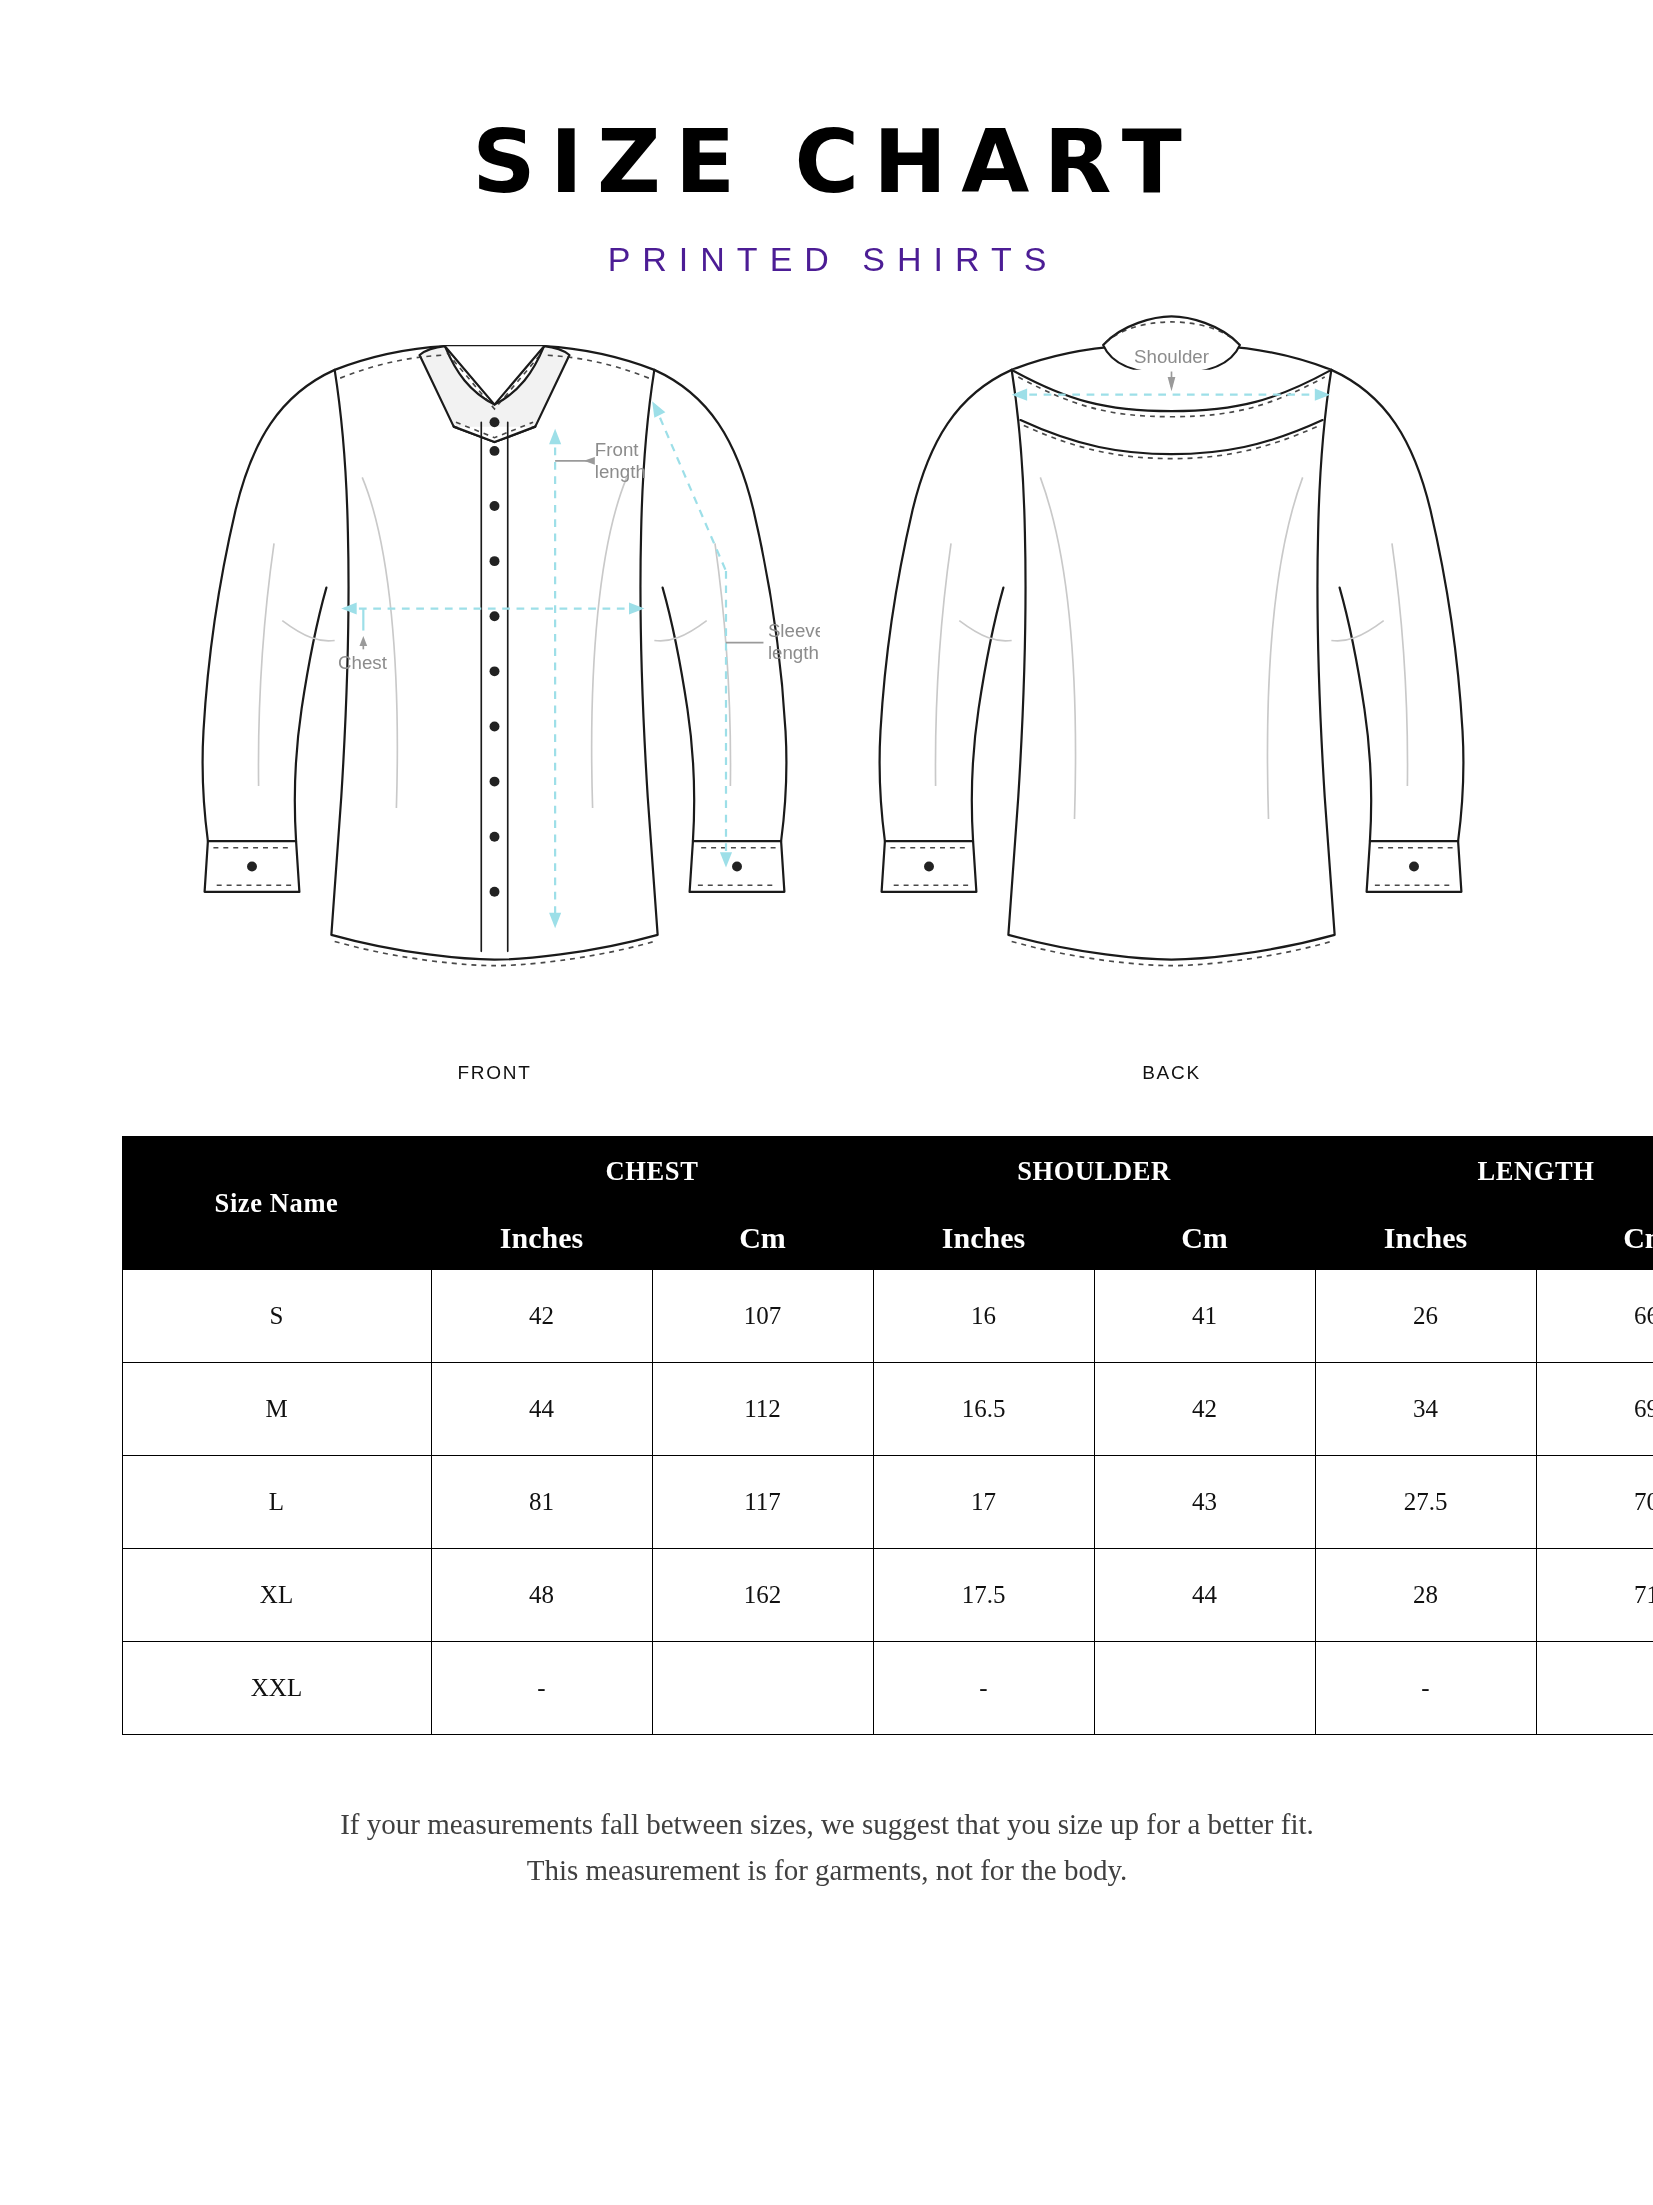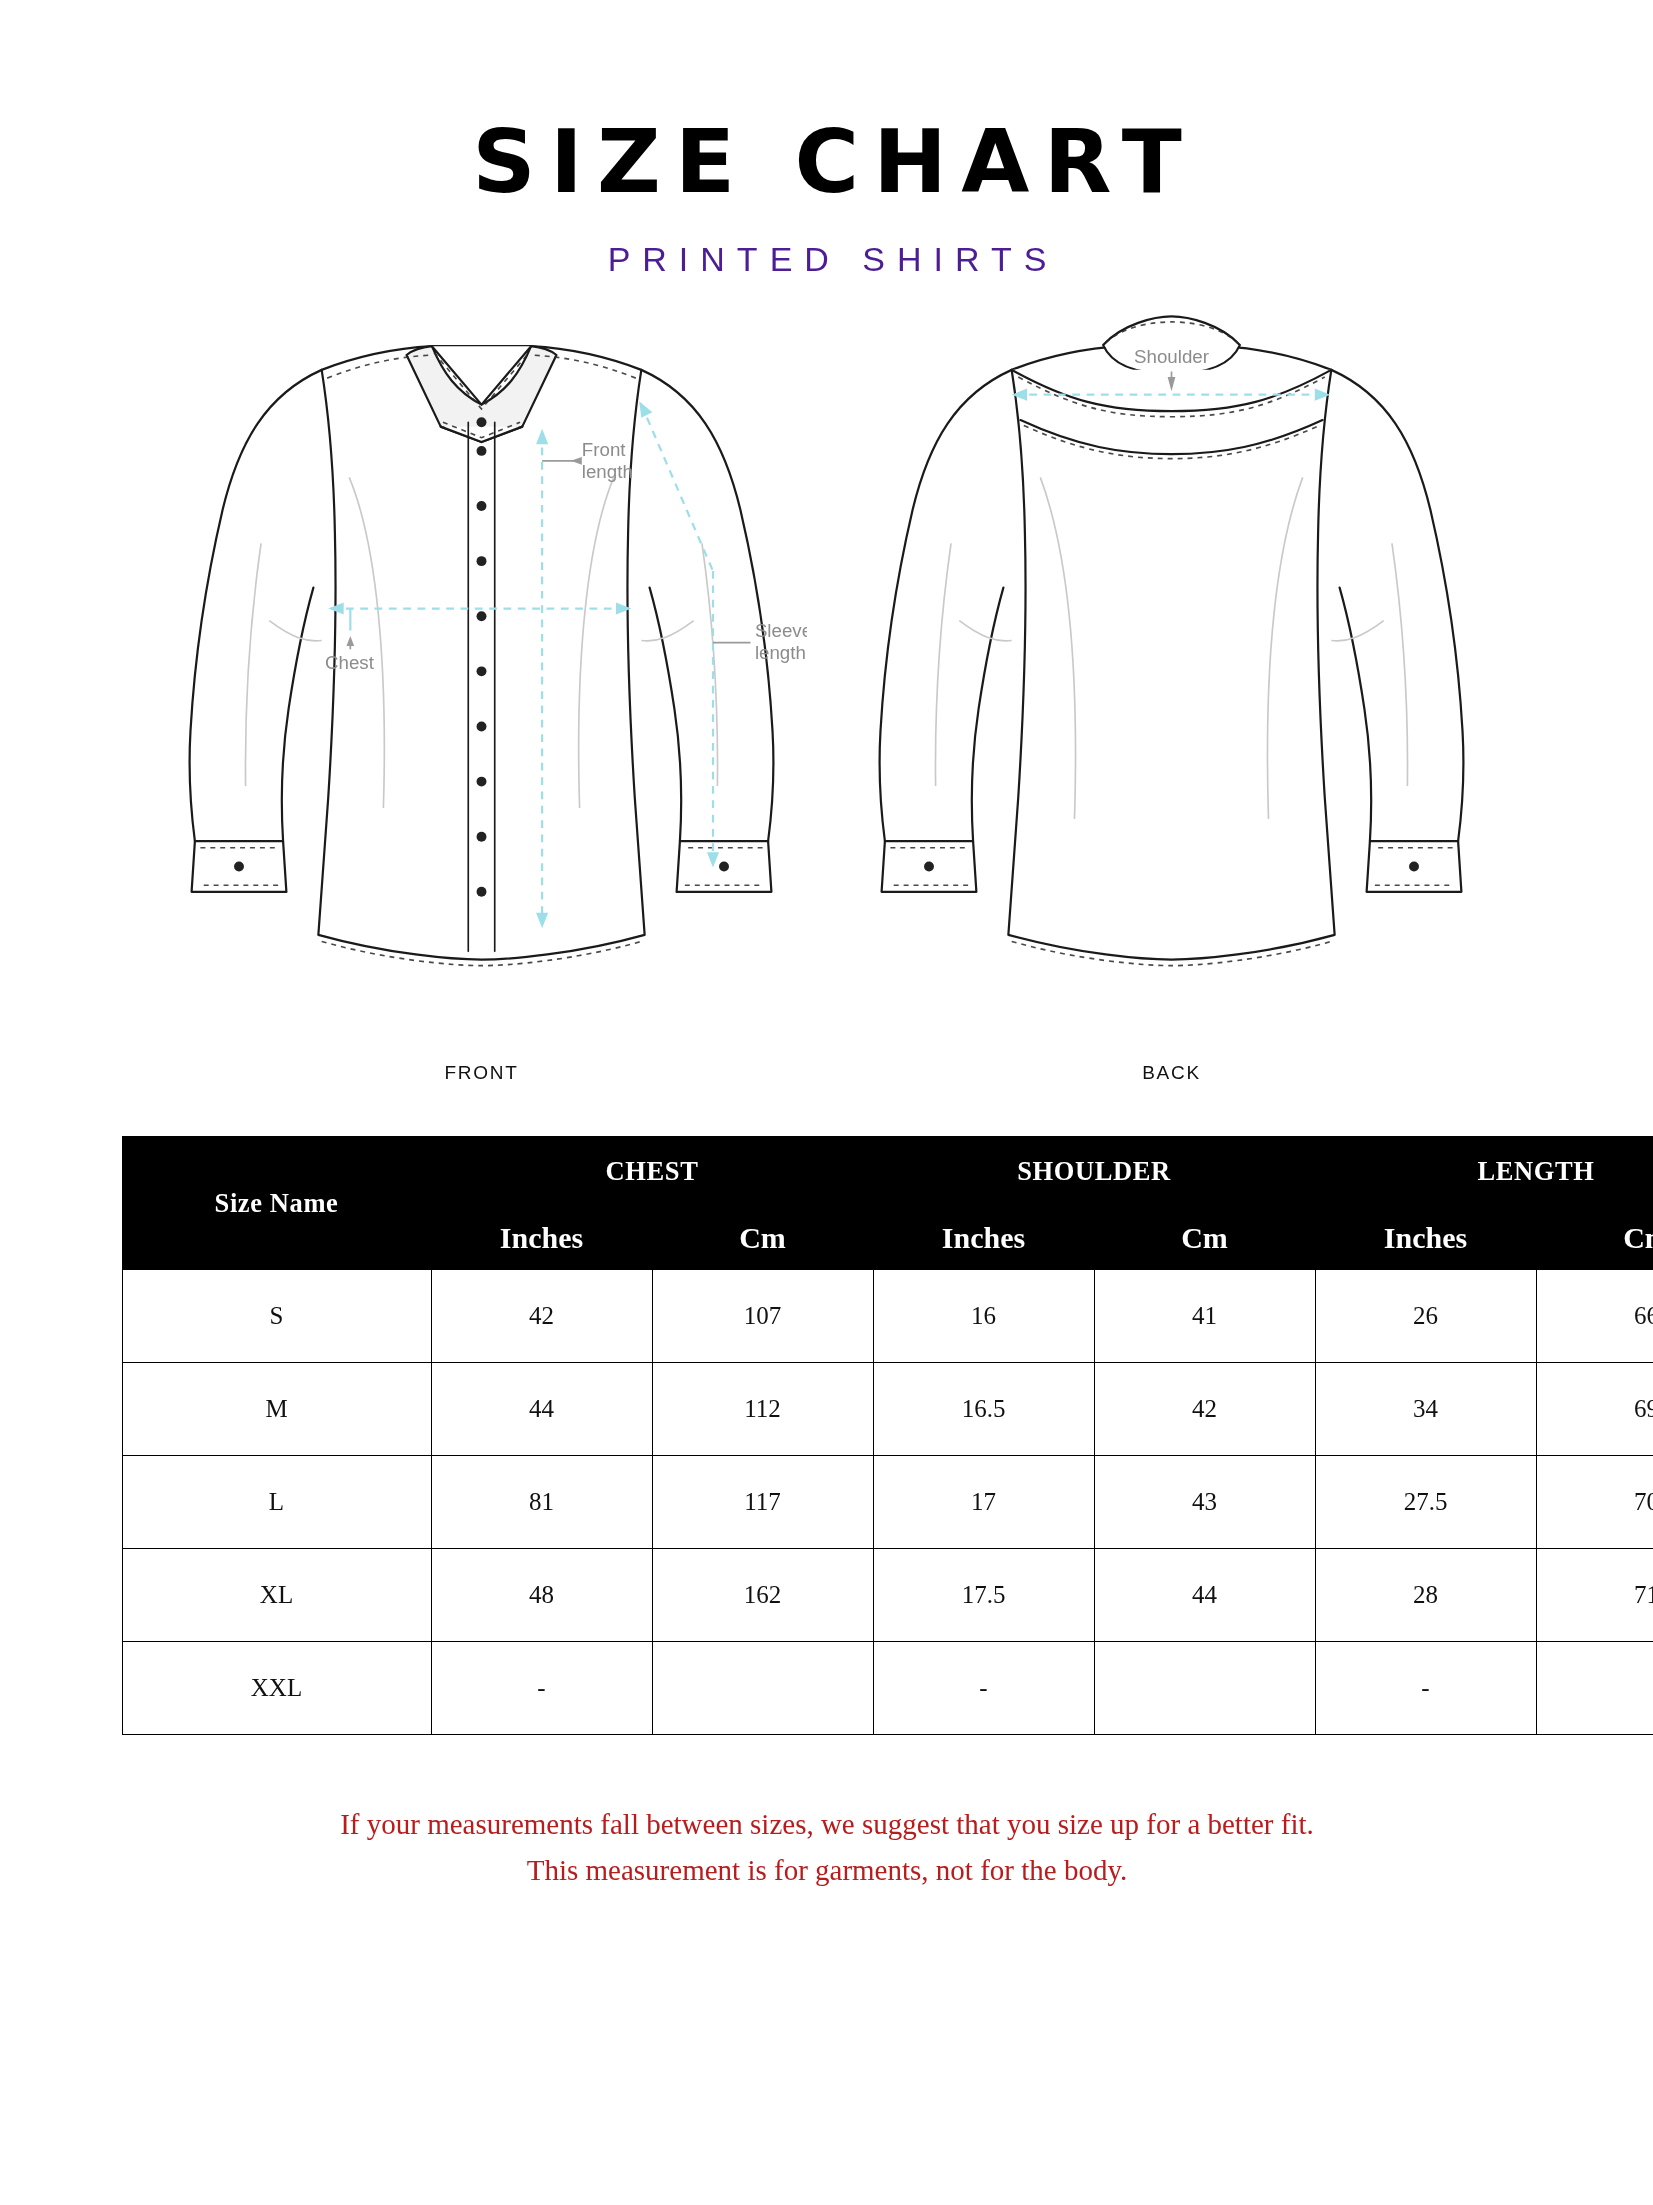--- a/index.html
+++ b/index.html
@@ -55,21 +55,21 @@
     width: 1654px;
     height: 799px;
     margin-top: 33px;
   }
   .shirt-block {
     position: absolute;
     top: 0;
     width: 651px;
     height: 772px;
   }
-  .shirt-front { left: 148px; }
+  .shirt-front { left: 161px; }
   .shirt-back  { left: 838px; }
   .shirt-caption {
     position: absolute;
     bottom: 0;
     width: 100%;
     text-align: center;
     font-size: 19px;
     letter-spacing: 1.7px;
     color: #111;
   }
@@ -119,21 +119,21 @@
   col.c-size  { width: 309px; }
   col.c-unit  { width: 221px; }
 
   
   .note {
     margin-top: 66px;
     text-align: center;
     font-family: "Liberation Serif", serif;
     font-size: 29px;
     line-height: 1.6;
-    color: #b91c1c;
+    color: #404040;
   }
   .note .line { display: block; }
 
   
 </style>
 </head>
 <body>
 
 <div class="page">
 

